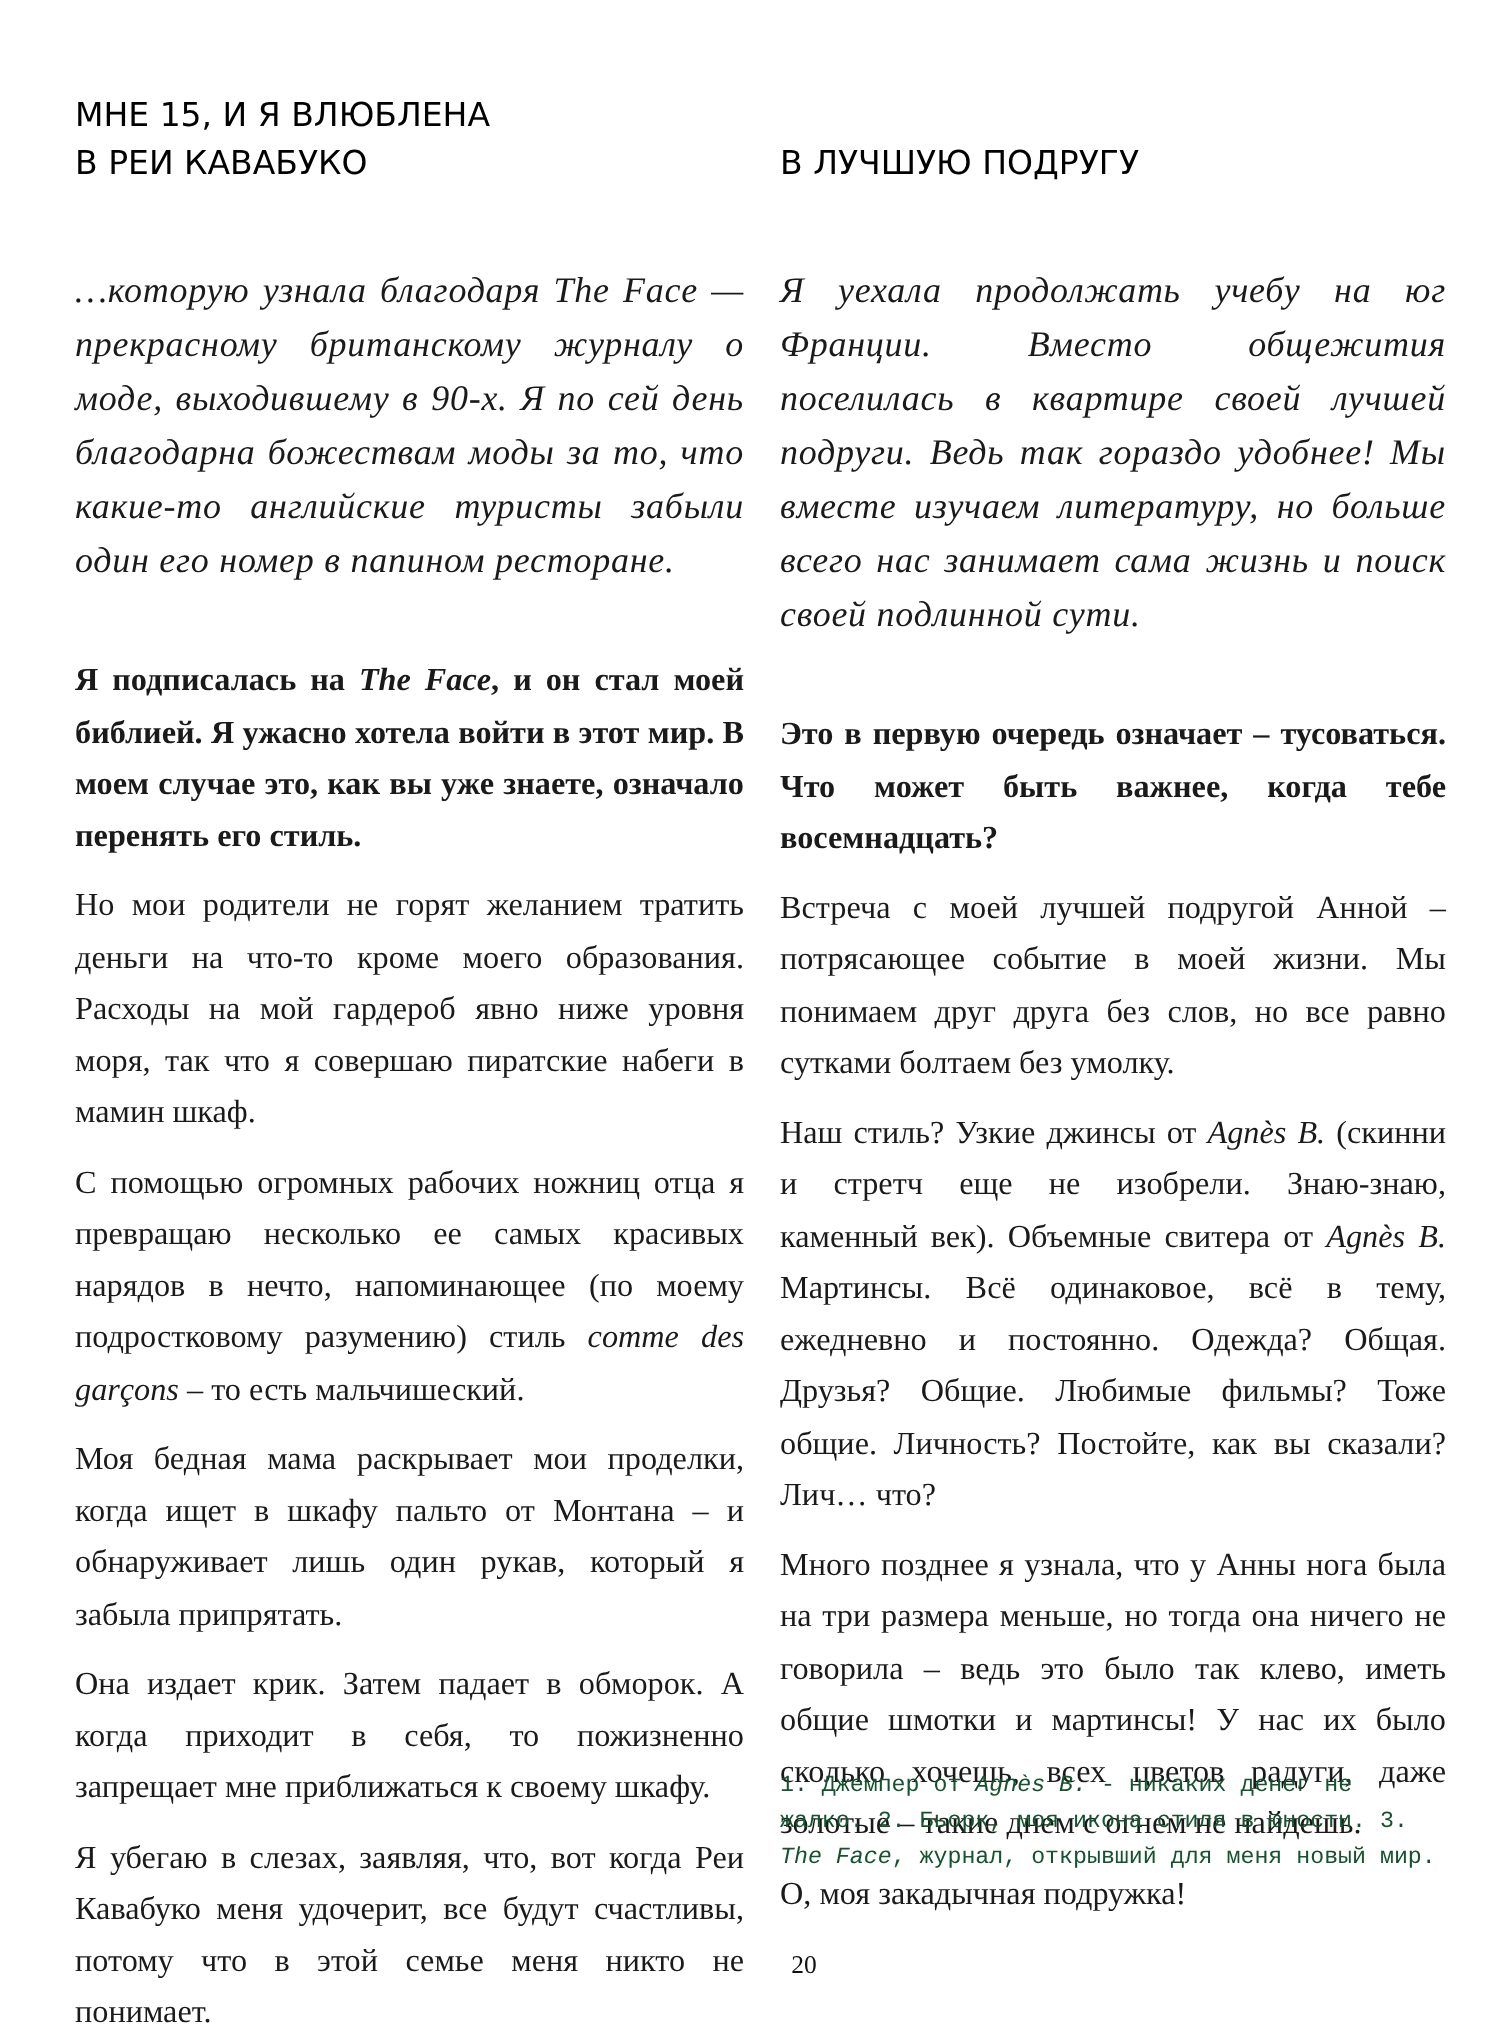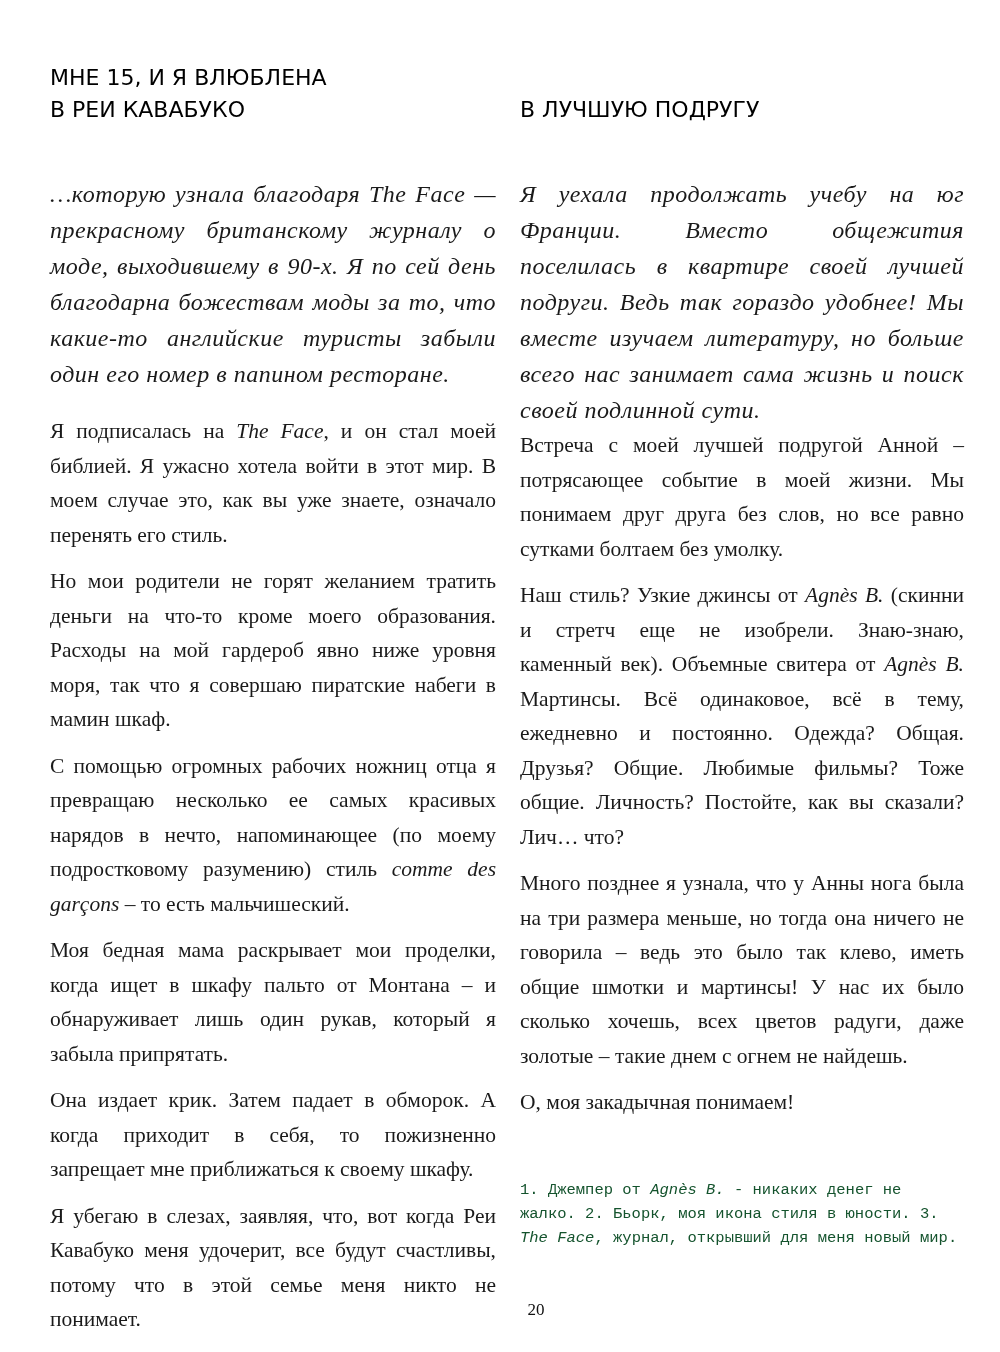--- a/index.html
+++ b/index.html
@@ -15,21 +15,21 @@
   .lead {
     font-family: "Liberation Serif", serif; font-style: italic;
     font-size: 24px; line-height: 36px; margin: 50px 0 0 0;
     text-align: justify; letter-spacing: 0.5px;
   }
   .p {
     font-family: "Liberation Serif", serif;
     font-size: 21.5px; line-height: 34.5px; margin: 0 0 12px 0;
     text-align: justify;
   }
-  .first-p { margin-top: 22px; }
+  .first-p { margin-top: 44px; font-weight: bold; }
   .p i, .lead i { font-style: italic; }
   .caption {
     position: absolute; left: 520px; top: 1178px; width: 440px;
     font-family: Liberation Mono, monospace;
     font-size: 15.5px; line-height: 24px; color: #14532d;
   }
   .caption i { font-style: italic; }
   .page-number {
     position: absolute; left: 16px; width: 1000px; top: 1300px; text-align: center;
     font-family: "Liberation Serif", serif; font-size: 17px; color: #111111; padding-left: 20px;
@@ -54,21 +54,22 @@
 
 </section>
 
 <section class="col col-right">
   <h2 class="heading">
     <br>
     <span>В ЛУЧШУЮ ПОДРУГУ</span>
   </h2>
   <p class="lead">Я уехала продолжать учебу на юг Франции. Вместо общежития поселилась в квартире своей лучшей подруги. Ведь так гораздо удобнее! Мы вместе изучаем литературу, но больше всего нас занимает сама жизнь и поиск своей подлинной сути.</p>
 
+  <p class="p first-p"><span>Это в первую очередь означает – тусоваться. Что может быть важнее, когда тебе восемнадцать?</span></p>
   <p class="p"><span>Встреча с моей лучшей подругой Анной – потрясающее событие в моей жизни. Мы понимаем друг друга без слов, но все равно сутками болтаем без умолку.</span></p>
   <p class="p"><span>Наш стиль? Узкие джинсы от </span><i>Agnès B.</i><span> (скинни и стретч еще не изобрели. Знаю-знаю, каменный век). Объемные свитера от </span><i>Agnès B.</i><span> Мартинсы. Всё одинаковое, всё в тему, ежедневно и постоянно. Одежда? Общая. Друзья? Общие. Любимые фильмы? Тоже общие. Личность? Постойте, как вы сказали? Лич… что?</span></p>
   <p class="p"><span>Много позднее я узнала, что у Анны нога была на три размера меньше, но тогда она ничего не говорила – ведь это было так клево, иметь общие шмотки и мартинсы! У нас их было сколько хочешь, всех цветов радуги, даже золотые – такие днем с огнем не найдешь.</span></p>
-  <p class="p"><span>О, моя закадычная понимаем!</span></p>
+  <p class="p"><span>О, моя закадычная подружка!</span></p>
 </section>
 
 <div class="caption"><span>1. Джемпер от </span><i>Agnès B.</i><span> - никаких денег не жалко. 2. Бьорк, моя икона стиля в юности. 3. </span><i>The Face</i><span>, журнал, открывший для меня новый мир.</span></div>
 
 <div class="page-number">20</div>
 
 </body></html>

